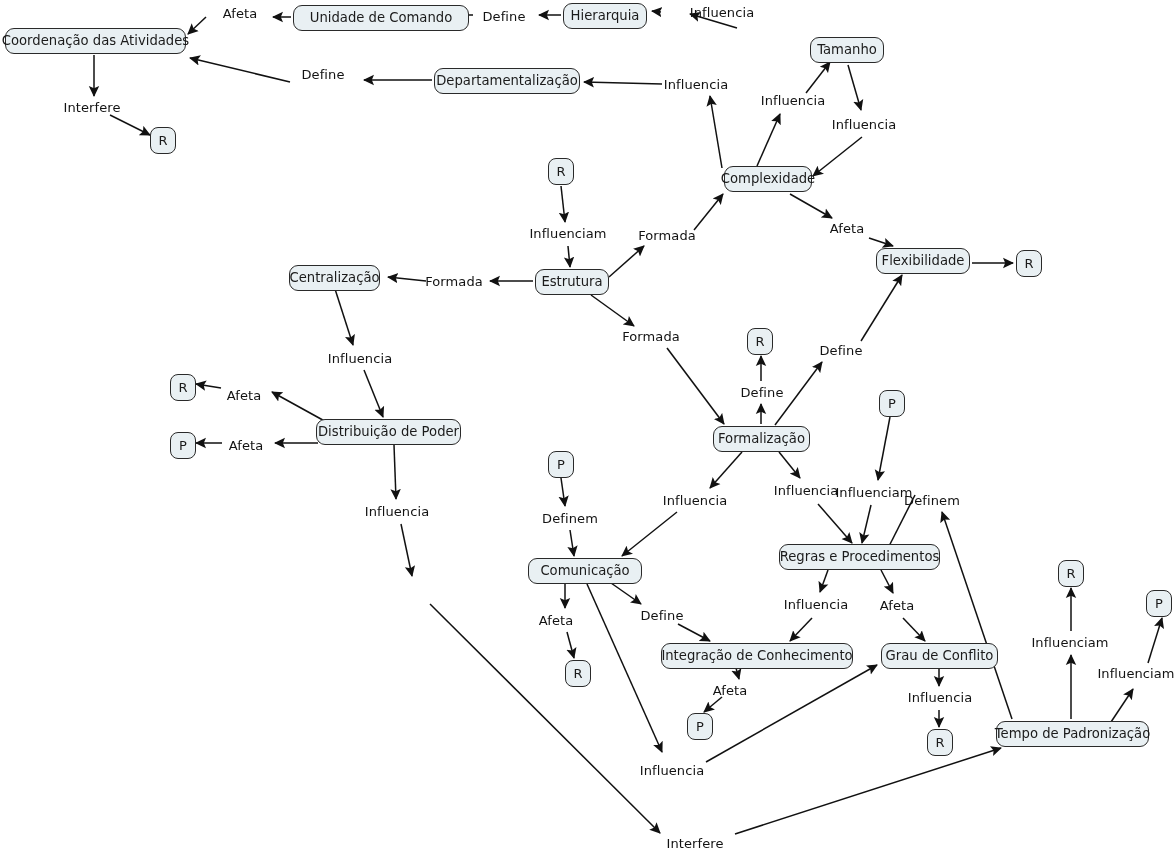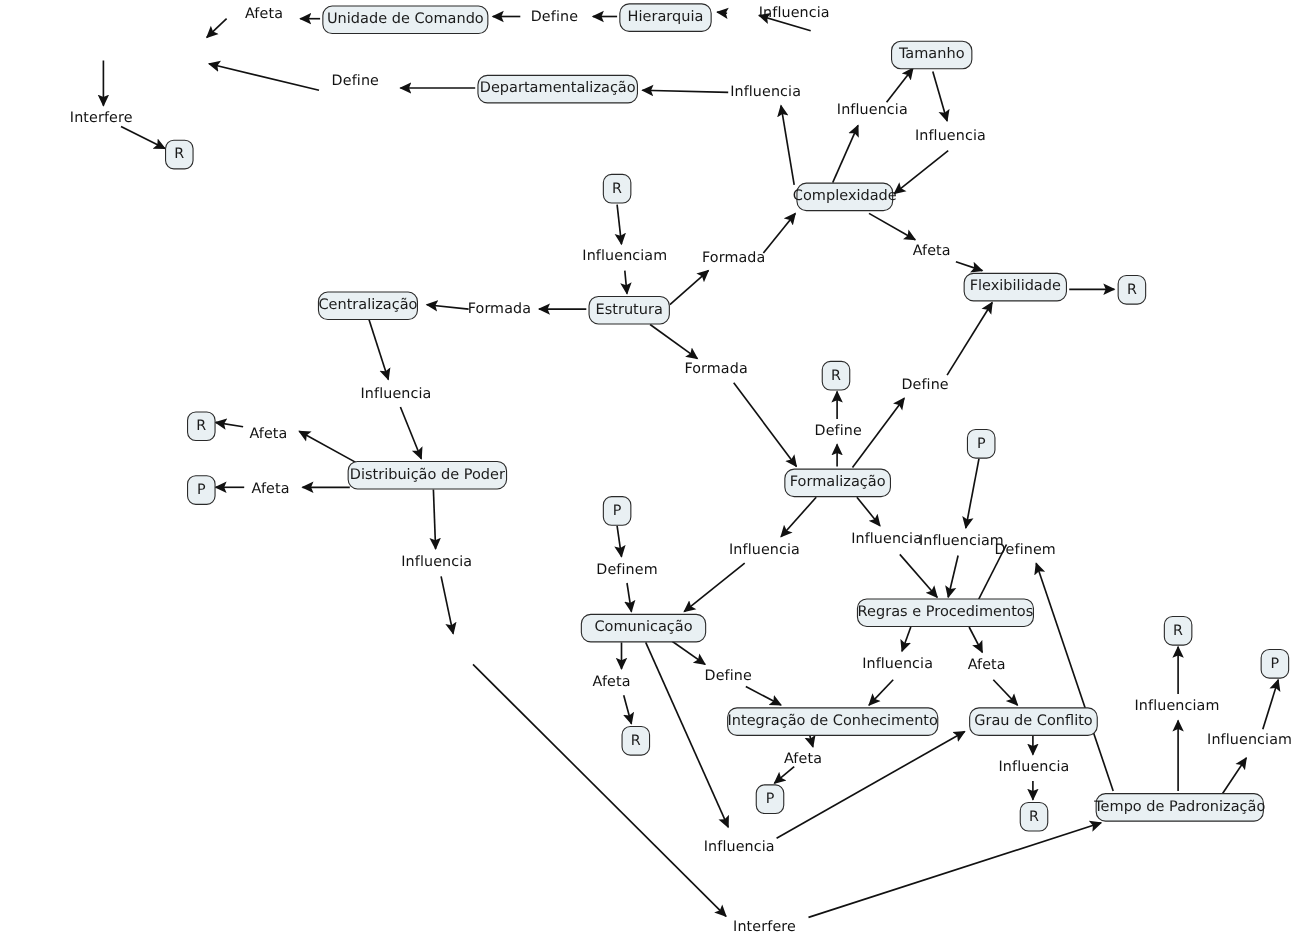--- a/index.html
+++ b/index.html
@@ -162,21 +162,24 @@
       <path d="M1071,631 L1071,588"></path>
 
       <path d="M1111,722 L1133,689"></path>
       <path d="M1148,663 L1162,618"></path>
 
       <path d="M430,604 L660,833"></path>
       <path d="M735,834 L1001,748"></path>
     </g>
   </svg>
 
-  <div class="node" style="left:293px;top:5px;width:151px;">
+  <div class="node" style="left:5px;top:28px;width:181px;">
+      <span>Coordenação das Atividades</span>
+    </div>
+  <div class="node" style="left:293px;top:5px;width:176px;">
       <span>Unidade de Comando</span>
     </div>
   <div class="node" style="left:563px;top:3px;width:84px;">
       <span>Hierarquia</span>
     </div>
   <div class="node" style="left:434px;top:68px;width:146px;">
       <span>Departamentalização</span>
     </div>
   <div class="node" style="left:810px;top:37px;width:74px;">
       <span>Tamanho</span>

